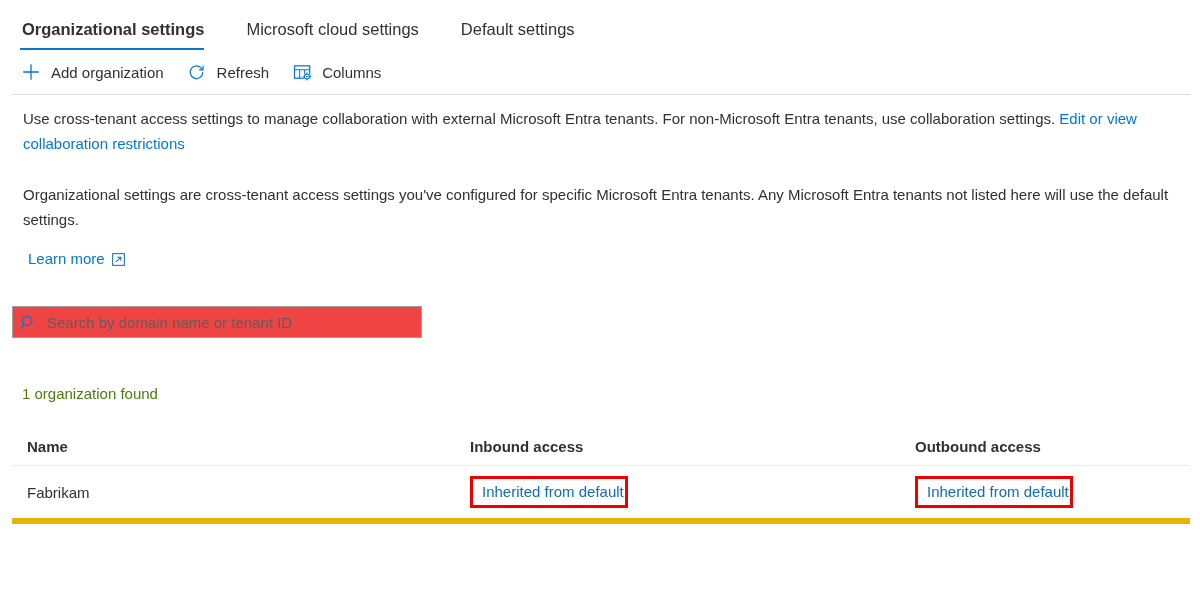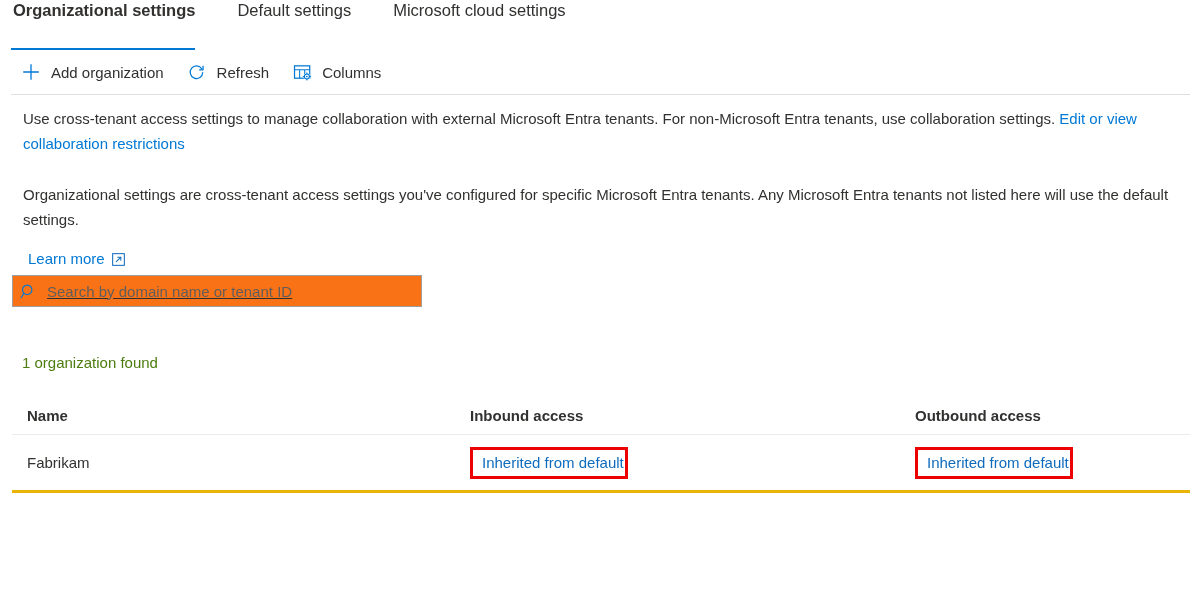--- a/index.html
+++ b/index.html
@@ -14,21 +14,22 @@
     font-family: "Liberation Sans", sans-serif;
     color: #323130;
     font-size: 14px;
     overflow: hidden;
     position: relative;
   }
 
   
   .tabbar {
     display: flex;
-    padding-left: 11px;
+    align-items: flex-end;
+    padding-left: 20px;
     height: 50px;
     box-sizing: border-box;
   }
   .tab {
     position: relative;
     padding: 0 12px 11px 2px;
     margin-right: 28px;
     font-size: 16.5px;
     color: #323130;
     line-height: 20px;
@@ -108,29 +109,28 @@
   }
   .learnmore .ext {
     display: inline-flex;
     margin-left: 7px;
     position: relative;
     top: 1px;
   }
 
   
   .searchwrap {
-    margin: 8px 0 0 12px;
+    margin: 39px 0 0 12px;
     width: 410px;
     height: 32px;
     border: 1px solid #a19f9d;
     box-sizing: border-box;
     display: flex;
     align-items: center;
-    background: #f97316;
-    text-decoration: underline;
+    background: #ef4444;
   }
   .searchwrap .sico {
     width: 30px;
     display: flex;
     align-items: center;
     justify-content: center;
     color: #0078d4;
     flex: none;
   }
   .searchwrap input {
@@ -167,21 +167,21 @@
   }
   .theadrow {
     height: 38px;
     border-bottom: 1px solid #edebe9;
     font-weight: bold;
     font-size: 15px;
     color: #323130;
   }
   .tbodyrow {
     height: 58px;
-    border-bottom: 3px solid #eab308;
+    border-bottom: 6px solid #eab308;
     font-size: 15px;
   }
   .col-name     { width: 443px; flex: none; }
   .col-inbound  { width: 445px; flex: none; }
   .col-outbound { width: 250px; flex: none; }
 
   .cellbox {
     display: inline-block;
     border: 3px solid #ec0000;
     padding: 4px 1px 5px 9px;
@@ -198,24 +198,24 @@
 <body>
 
 
 
 
 <div class="tabbar">
   <div class="tab selected">
     <span>Organizational settings</span>
   </div>
   <div class="tab">
+    <span>Microsoft cloud settings</span>
+  </div>
+  <div class="tab">
     <span>Default settings</span>
-  </div>
-  <div class="tab">
-    <span>Microsoft cloud settings</span>
   </div>
 </div>
 
 
 <div class="cmdbar">
 
   <div class="cmd">
     <span class="ico">
       <svg width="20" height="20" viewBox="0 0 20 20" aria-hidden="true">
         <path d="M10 2.2 L10 17.8 M2.2 10 L17.8 10" stroke="#0078d4" stroke-width="1.3" fill="none"></path>

